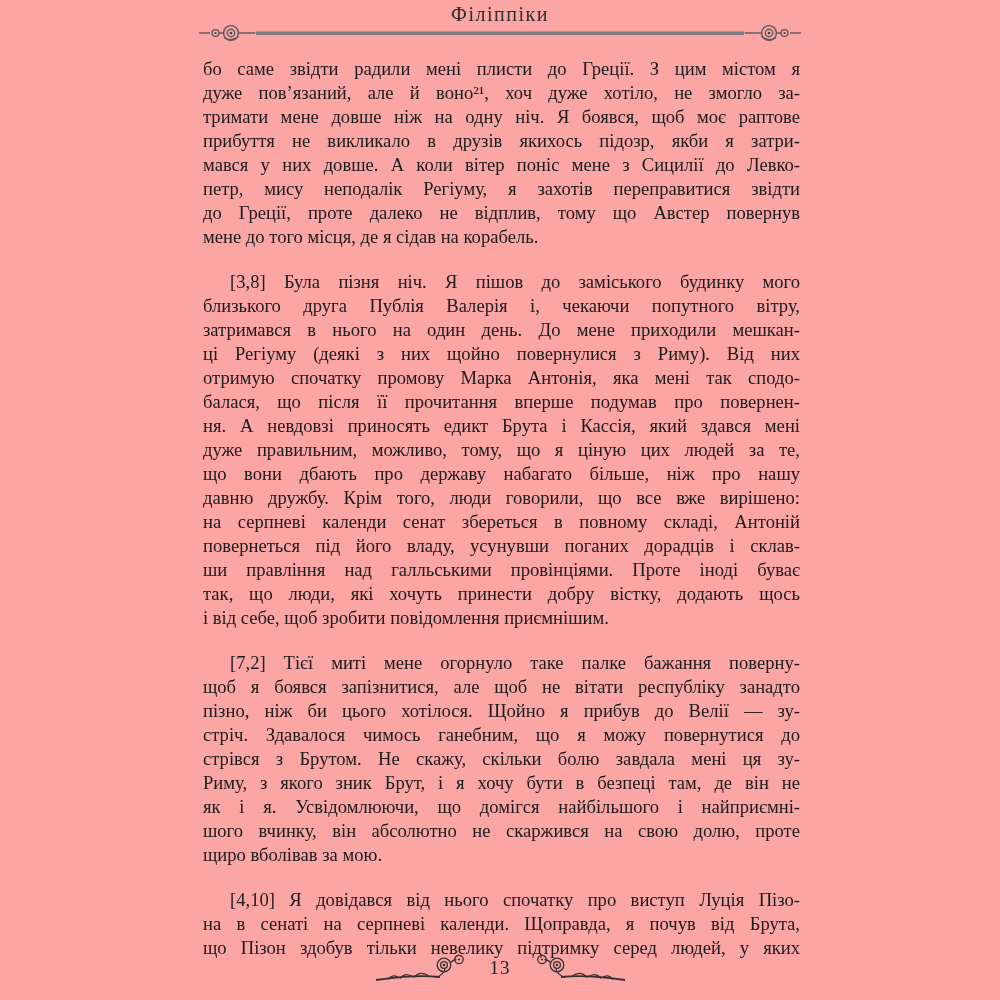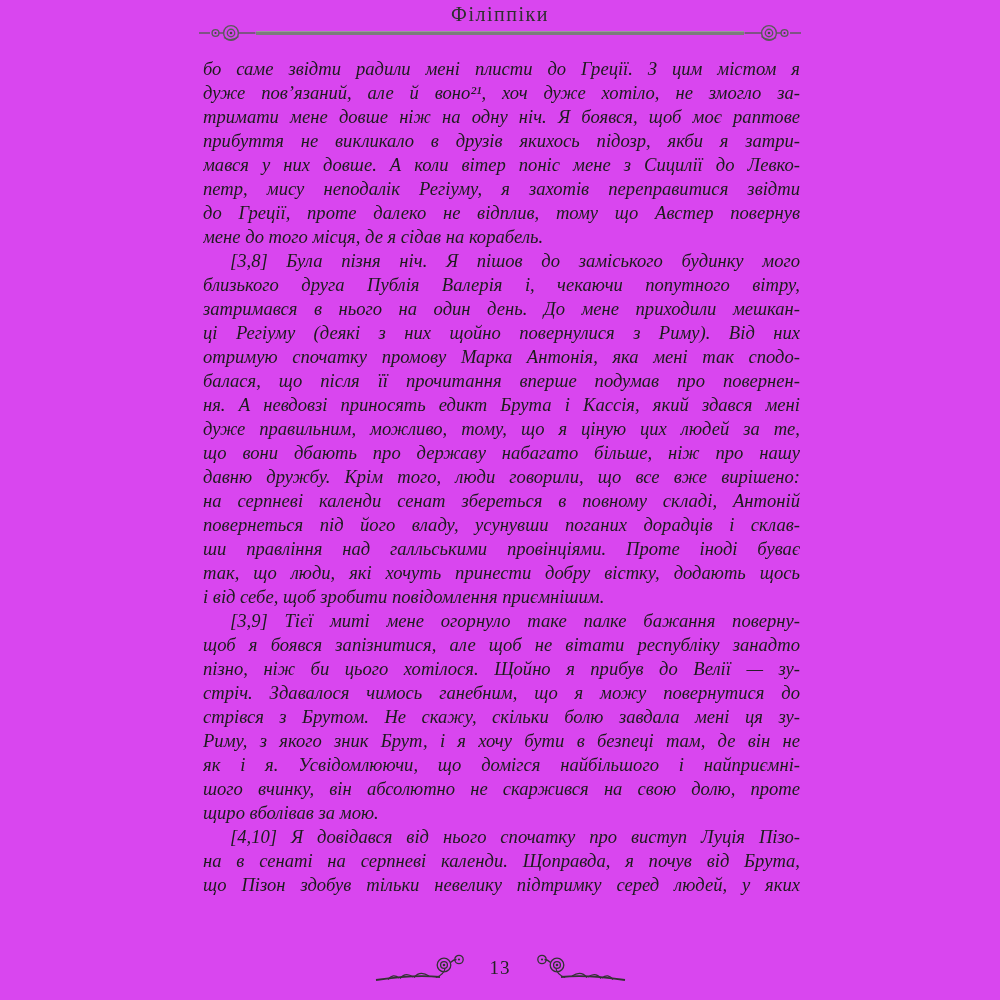--- a/index.html
+++ b/index.html
@@ -4,21 +4,21 @@
 <style>
   html, body {
     margin: 0;
     padding: 0;
     background: #f6f6f4;
   }
   .page {
     position: relative;
     width: 1000px;
     height: 1000px;
-    background: #d946ef;
+    background: #fca5a5;
     font-family: "Liberation Serif", serif;
     color: #1c1c1c;
     overflow: hidden;
   }
   
   .header-title {
     position: absolute;
     top: 3px;
     left: 0;
     right: 0;
@@ -43,33 +43,33 @@
     border-top: 1px solid #9a9a9a;
   }
   .flourish-h { flex: 0 0 auto; display: block; }
   
   .text-body {
     position: absolute;
     top: 57px;
     left: 203px;
     width: 597px;
   }
-  .paragraph { margin: 0; padding: 0; font-style: italic; }
+  .paragraph { margin: 0; padding: 0; }
   .line {
     font-size: 18.6px;
     line-height: 24px;
     height: 24px;
     text-align: justify;
     text-align-last: justify;
     white-space: nowrap;
     overflow: hidden;
   }
   .line.justify-space { white-space: normal; }
   .line.last-left { text-align-last: left; }
-  .line.indent { text-indent: 27px; }
+  .line.indent { text-indent: 27px; margin-top: 21px; }
   
   .footer {
     position: absolute;
     top: 952px;
     left: 0;
     right: 0;
     display: flex;
     justify-content: center;
     align-items: center;
     gap: 16px;
@@ -143,21 +143,21 @@
         <div class="line justify-space">дуже правильним, можливо, тому, що я ціную цих людей за те,</div>
         <div class="line justify-space">що вони дбають про державу набагато більше, ніж про нашу</div>
         <div class="line justify-space">давню дружбу. Крім того, люди говорили, що все вже вирішено:</div>
         <div class="line justify-space">на серпневі календи сенат збереться в повному складі, Антоній</div>
         <div class="line justify-space">повернеться під його владу, усунувши поганих дорадців і склав-</div>
         <div class="line justify-space">ши правління над галльськими провінціями. Проте іноді буває</div>
         <div class="line justify-space">так, що люди, які хочуть принести добру вістку, додають щось</div>
         <div class="line justify-space last-left">і від себе, щоб зробити повідомлення приємнішим.</div>
       </div>
       <div class="paragraph">
-        <div class="line justify-space indent">[3,9] Тієї миті мене огорнуло таке палке бажання поверну-</div>
+        <div class="line justify-space indent">[7,2] Тієї миті мене огорнуло таке палке бажання поверну-</div>
         <div class="line justify-space">щоб я боявся запізнитися, але щоб не вітати республіку занадто</div>
         <div class="line justify-space">пізно, ніж би цього хотілося. Щойно я прибув до Велії — зу-</div>
         <div class="line justify-space">стріч. Здавалося чимось ганебним, що я можу повернутися до</div>
         <div class="line justify-space">стрівся з Брутом. Не скажу, скільки болю завдала мені ця зу-</div>
         <div class="line justify-space">Риму, з якого зник Брут, і я хочу бути в безпеці там, де він не</div>
         <div class="line justify-space">як і я. Усвідомлюючи, що домігся найбільшого і найприємні-</div>
         <div class="line justify-space">шого вчинку, він абсолютно не скаржився на свою долю, проте</div>
         <div class="line justify-space last-left">щиро вболівав за мою.</div>
       </div>
       <div class="paragraph">

